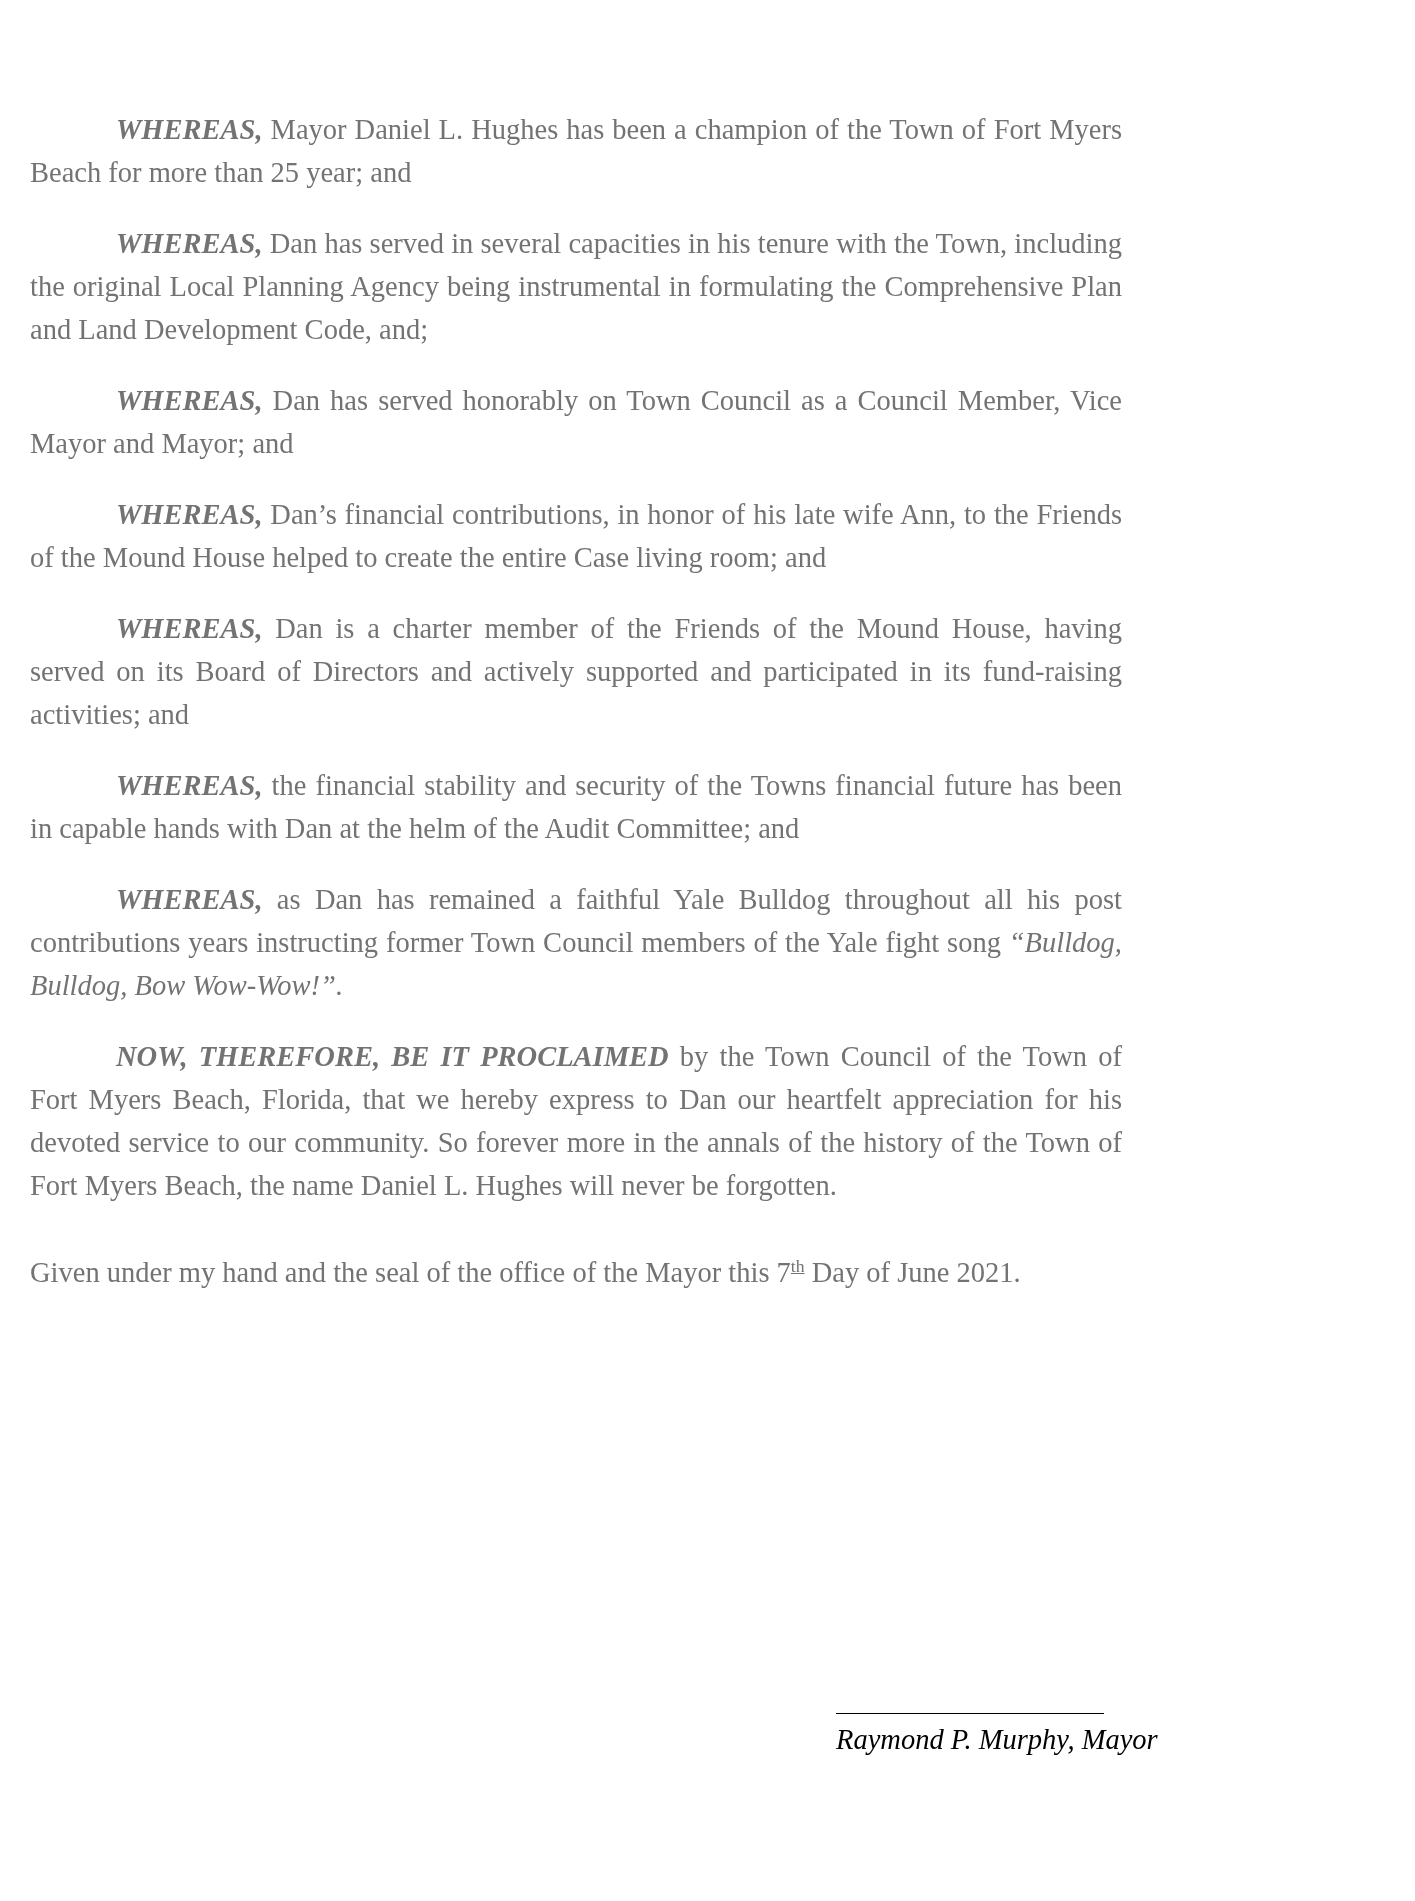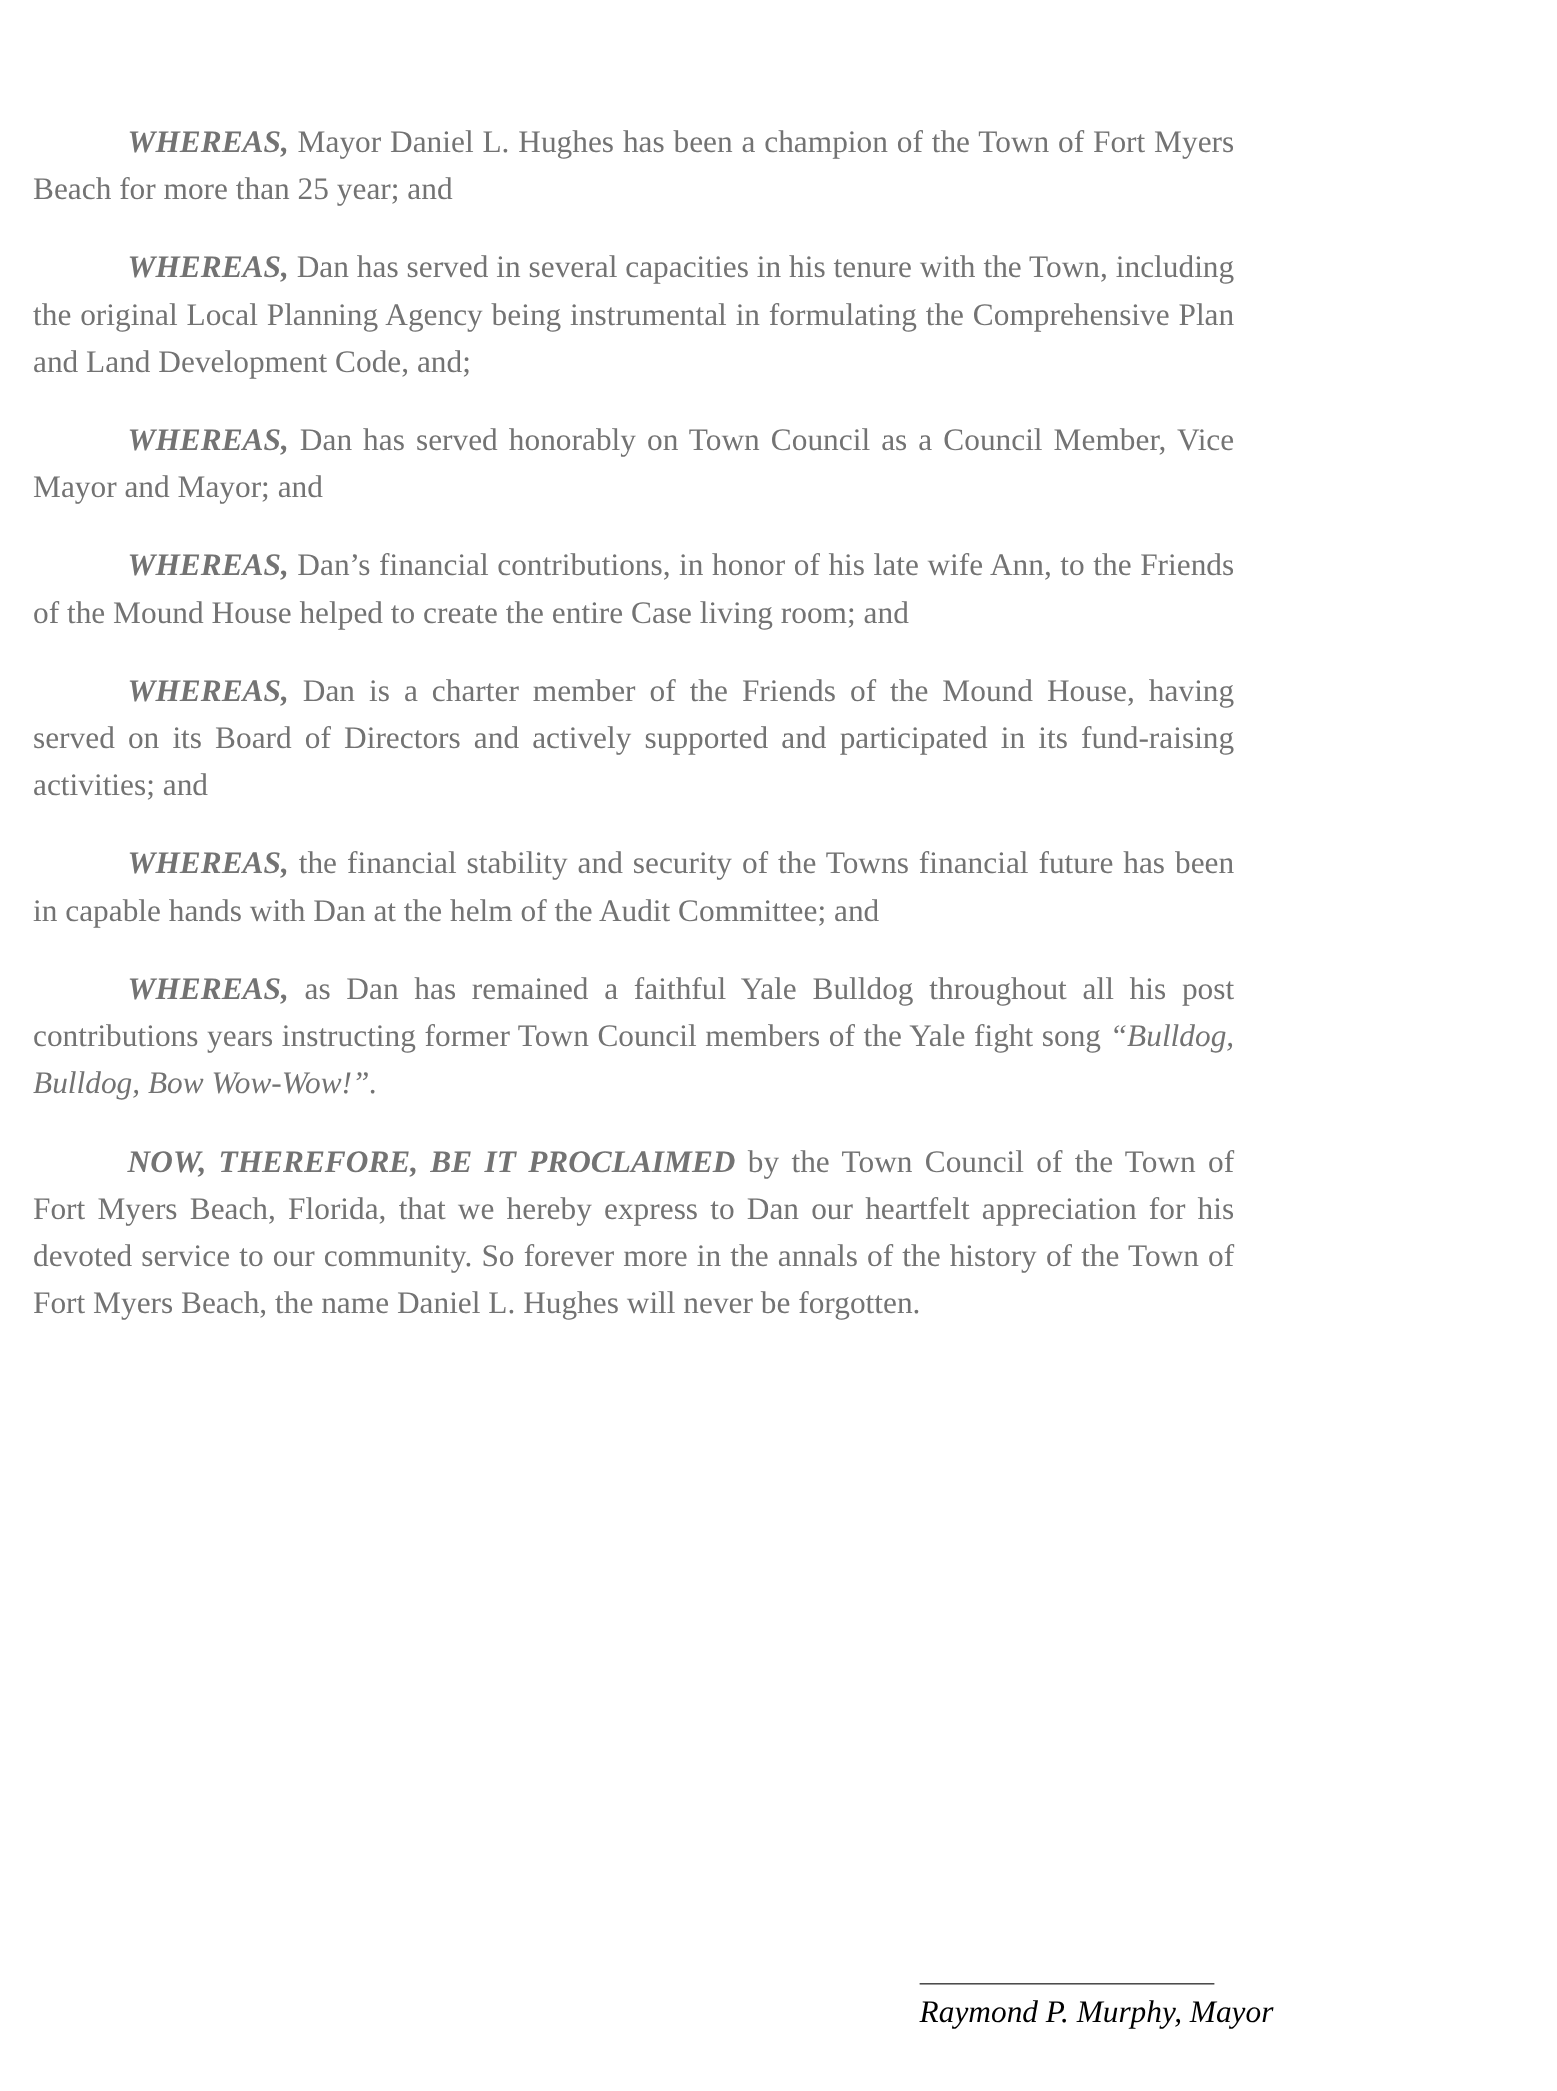--- a/index.html
+++ b/index.html
@@ -90,21 +90,21 @@
     font-size: 0.62em;
     vertical-align: super;
     line-height: 0;
     text-decoration: underline;
   }
 
   
   .signature-block {
     position: absolute;
     left: 836px;
-    top: 1803px;
+    top: 1713px;
     width: 268px;
   }
   .sig-rule {
     border-top: 1.6px solid #000;
     width: 268px;
     height: 0;
   }
   .sig-name {
     margin-top: 8px;
     font-size: 28.5px;
@@ -149,20 +149,23 @@
       </p>
 
       <p class="para">
         <span class="lead">WHEREAS,</span><span> as Dan has remained a faithful Yale Bulldog throughout all his post contributions years instructing former Town Council members of the Yale fight song </span><span class="song">“Bulldog, Bulldog, Bow Wow-Wow!”.</span>
       </p>
 
       <p class="para last-para">
         <span class="lead">NOW, THEREFORE, BE IT PROCLAIMED</span><span> by the Town Council of the Town of Fort Myers Beach, Florida, that we hereby express to Dan our heartfelt appreciation for his devoted service to our community.  So forever more in the annals of the history of the Town of Fort Myers Beach, the name Daniel L. Hughes will never be forgotten.</span>
       </p>
 
+      <p class="para noindent">
+        <span>Given under my hand and the seal of the office of the Mayor this 7</span><sup class="ord">th</sup><span> Day of June 2021.</span>
+      </p>
 
     </div>
   </div>
 
   <div class="signature-block">
     <div class="sig-rule"></div>
     <div class="sig-name">Raymond P. Murphy, Mayor</div>
   </div>
 </div>
 

